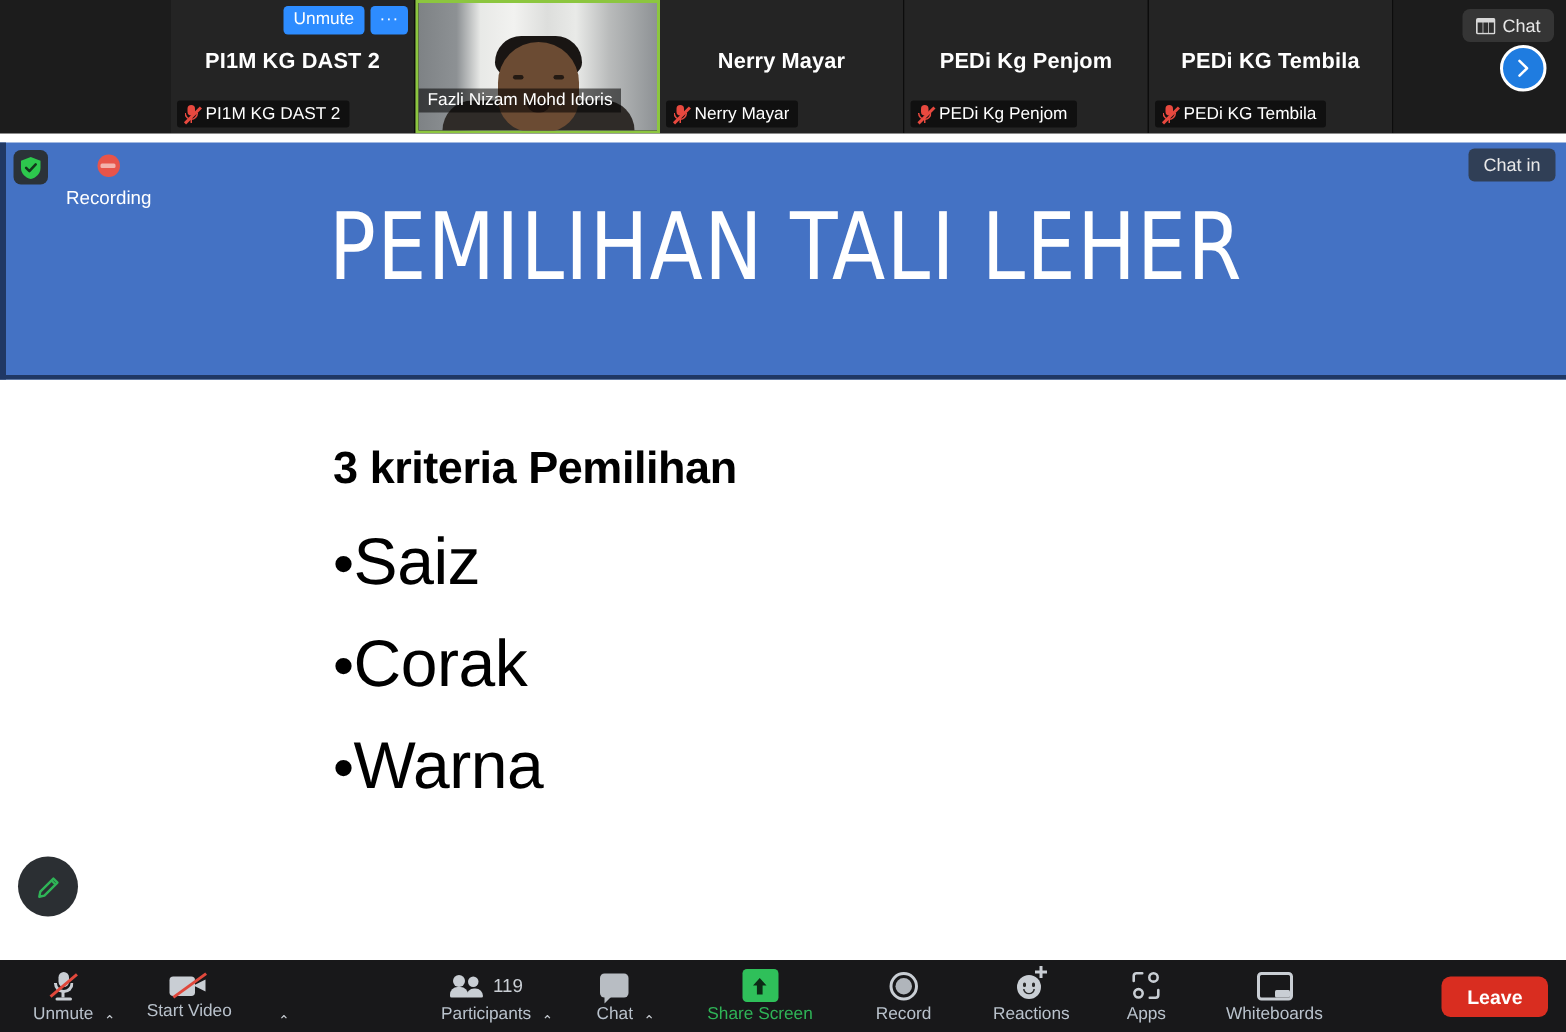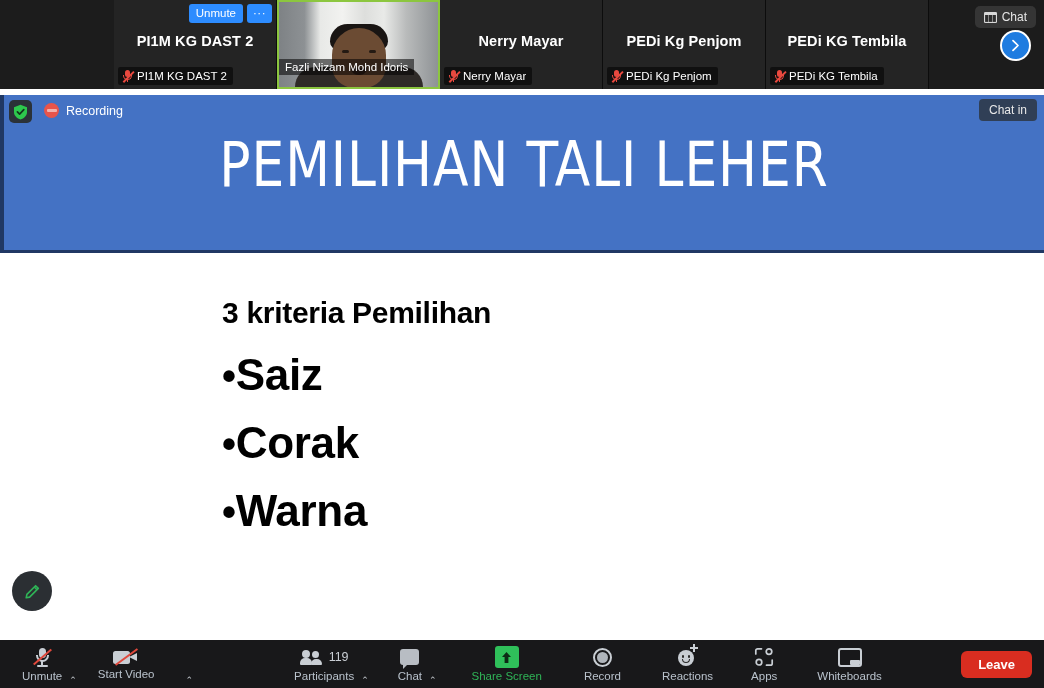--- a/index.html
+++ b/index.html
@@ -166,34 +166,34 @@
 
   .slide-body {
     position: absolute; left: 222px; top: 209px;
     color: #000000;
   }
   .body-head {
     font-size: 30px; font-weight: bold; line-height: 1.0;
     margin-bottom: 25px; letter-spacing: -.3px;
   }
   .bullet {
-    font-size: 44px; font-weight: bold; line-height: 1.0;
+    font-size: 44px; font-weight: normal; line-height: 1.0;
     margin-bottom: 24px; letter-spacing: -.3px;
   }
   .bullet .dot { font-size: 40px; }
 
   
   .sec-shield {
     position: absolute; left: 9px; top: 11px;
     width: 23px; height: 23px; border-radius: 5px;
     background: #2b3238; display: flex; align-items: center; justify-content: center;
   }
   .rec-ind {
     position: absolute; left: 44px; top: 14px;
-    display: flex; align-items: center; gap: 7px; cursor: pointer;
+    display: flex; align-items: center; gap: 7px; cursor: pointer; flex-direction: column;
   }
   .rec-dot {
     width: 15px; height: 15px; border-radius: 50%;
     background: #e8544a; position: relative;
   }
   .rec-dot::before {
     content:""; position:absolute; left: 2.5px; top: 6.4px;
     width: 10px; height: 2.2px; background: #f3b2ac; border-radius: 1px;
   }
   .rec-label { color: #ffffff; font-size: 12.5px; }

